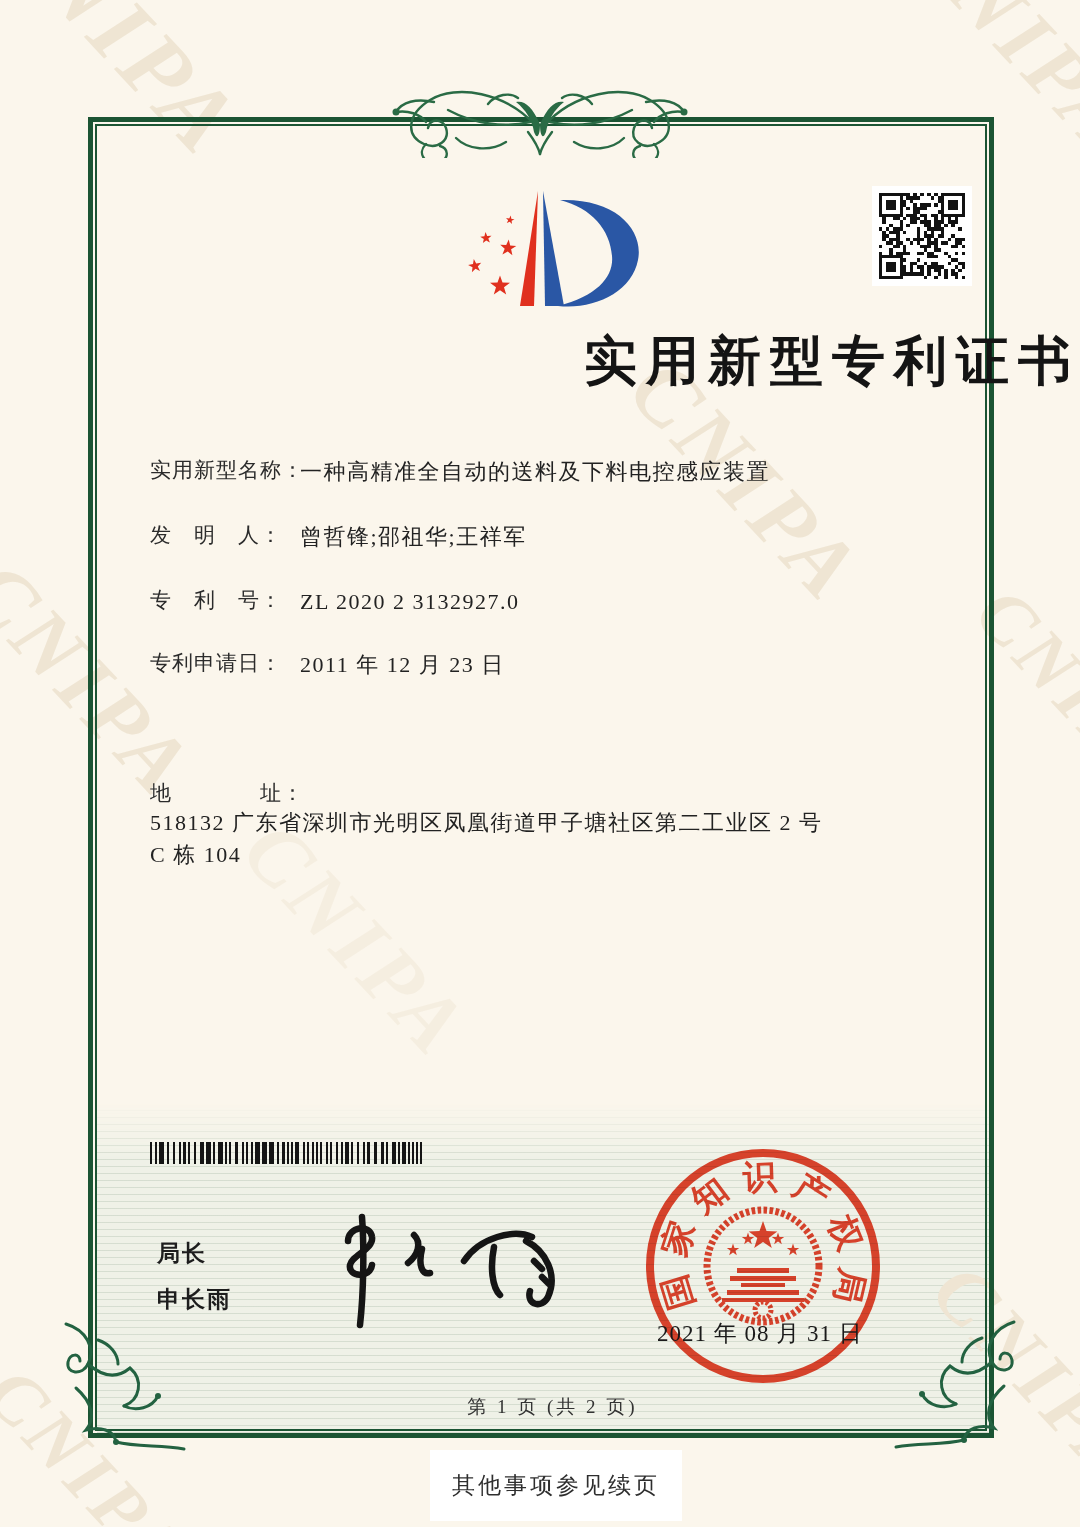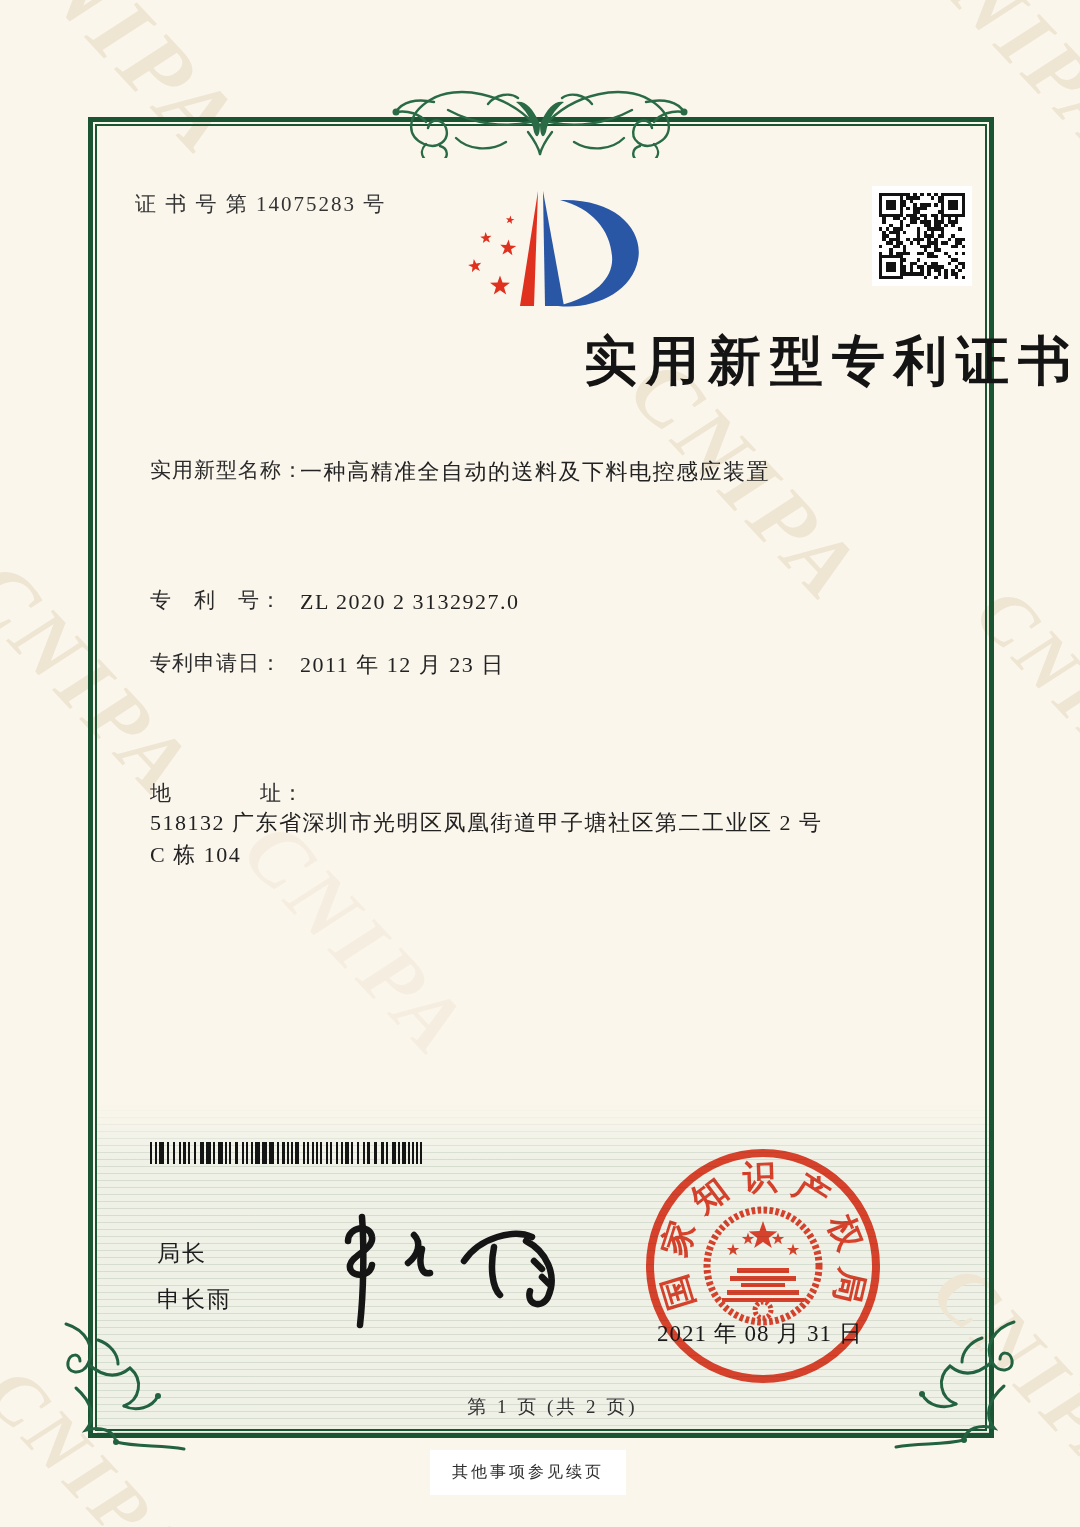--- a/index.html
+++ b/index.html
@@ -49,29 +49,29 @@
     line-height:32px; vertical-align:top; color:#222;}
   .grant-no{position:absolute; left:408px; top:0;}
   
   .legal{position:absolute; left:150px; top:892px; width:798px; z-index:5;
     font-size:21.5px; line-height:38px; letter-spacing:.5px; text-align:justify; color:#2e2e2e;}
   .legal p{margin:0; text-indent:2em;}
   
   .barcode{position:absolute; left:150px; top:1142px; z-index:5;}
   .sig-label{position:absolute; left:157px; z-index:5;
     font-family:"Liberation Sans","DejaVu Sans",sans-serif;
-    font-size:23px; font-weight:400; color:#1d1d1d; letter-spacing:2px;}
+    font-size:23px; font-weight:700; color:#1d1d1d; letter-spacing:2px;}
   .signature{position:absolute; left:318px; top:1203px; z-index:5;}
   .seal{position:absolute; left:633px; top:1136px; z-index:6; opacity:.94; mix-blend-mode:multiply;}
   .seal-date{position:absolute; left:657px; top:1318px; z-index:7;
     font-size:23px; letter-spacing:1px; color:#1a1a1a; white-space:nowrap;}
   .page-num{position:absolute; left:88px; top:1394px; width:929px; text-align:center; z-index:5;
     font-size:19px; letter-spacing:3px; color:#333;}
   .cont-note{position:absolute; left:430px; top:1450px; z-index:5;
-    background:#ffffff; padding:12px 22px; font-size:16px; letter-spacing:3px; color:#2e2e2e;}
+    background:#ffffff; padding:20px 22px; font-size:23px; letter-spacing:3px; color:#2e2e2e;}
 </style>
 </head>
 <body>
 
 <div class="page">
 
   <div class="band"></div>
 
   <span class="wm" style="left:-40px;top:-30px;font-size:95px">CNIPA</span>
   <span class="wm" style="left:880px;top:-15px;font-size:85px">CNIPA</span>
@@ -110,21 +110,20 @@
       <path d="M58,122 C78,127 102,125 126,129"></path>
       <path d="M40,20 C52,24 60,34 60,44"></path>
       <circle cx="100" cy="76" r="3" fill="#236241" stroke="none"></circle>
       <circle cx="58" cy="122" r="3" fill="#236241" stroke="none"></circle>
     </g>
   </svg>
   <svg class="orn" style="left:892px;top:1318px" width="130" height="132" viewBox="0 0 130 132">
     <use href="#cornflo" transform="translate(130,0) scale(-1,1)"></use>
   </svg>
 
-  <div class="certno">证 书 号 第 14075283 号</div>
 
   <svg class="logo" width="200" height="140" viewBox="0 0 200 140">
     <g id="logo-stars">
         <polygon points="62.8,37.6 63.3,40.7 66.5,41.4 63.6,42.8 64.0,46.0 61.7,43.8 58.8,45.1 60.2,42.3 58.0,39.9 61.2,40.4" fill="#e0301e"></polygon>
         <polygon points="37.5,54.0 39.2,57.9 43.5,57.7 40.3,60.5 41.9,64.5 38.2,62.4 34.9,65.1 35.8,60.9 32.2,58.7 36.4,58.2" fill="#e0301e"></polygon>
         <polygon points="60.7,61.5 62.2,67.4 68.3,68.1 63.1,71.3 64.4,77.3 59.7,73.4 54.4,76.4 56.7,70.8 52.2,66.7 58.2,67.1" fill="#e0301e"></polygon>
         <polygon points="25.8,81.1 28.2,85.5 33.2,84.7 29.8,88.4 32.0,92.9 27.5,90.8 23.9,94.3 24.5,89.3 20.1,87.0 25.0,86.1" fill="#e0301e"></polygon>
         <polygon points="52.0,97.5 54.5,104.6 62.0,104.8 56.0,109.3 58.2,116.5 52.0,112.2 45.8,116.5 48.0,109.3 42.0,104.8 49.5,104.6" fill="#e0301e"></polygon>
       </g>
     <polygon points="90,13 72,128 86,128" fill="#e0301e"></polygon>
@@ -443,20 +442,23 @@
         <rect x="22" y="24" width="1" height="1"></rect>
         <rect x="24" y="24" width="1" height="1"></rect>
       </g>
   </svg>
 
   <div class="doc-title">实用新型专利证书</div>
 
   <div class="field-row" style="top:456px">
     <span class="flabel">实用新型名称：</span><span class="fvalue">一种高精准全自动的送料及下料电控感应装置</span>
   </div>
+  <div class="field-row" style="top:521px">
+    <span class="flabel">发　明　人：</span><span class="fvalue">曾哲锋;邵祖华;王祥军</span>
+  </div>
   <div class="field-row" style="top:586px">
     <span class="flabel">专　利　号：</span><span class="fvalue">ZL 2020 2 3132927.0</span>
   </div>
   <div class="field-row" style="top:649px">
     <span class="flabel">专利申请日：</span><span class="fvalue">2011 年 12 月 23 日</span>
   </div>
   <div class="field-row" style="top:779px">
     <span class="flabel">地　　　　址：</span><span class="fvalue">518132 广东省深圳市光明区凤凰街道甲子塘社区第二工业区 2 号 C 栋 104</span>
   </div>
 

